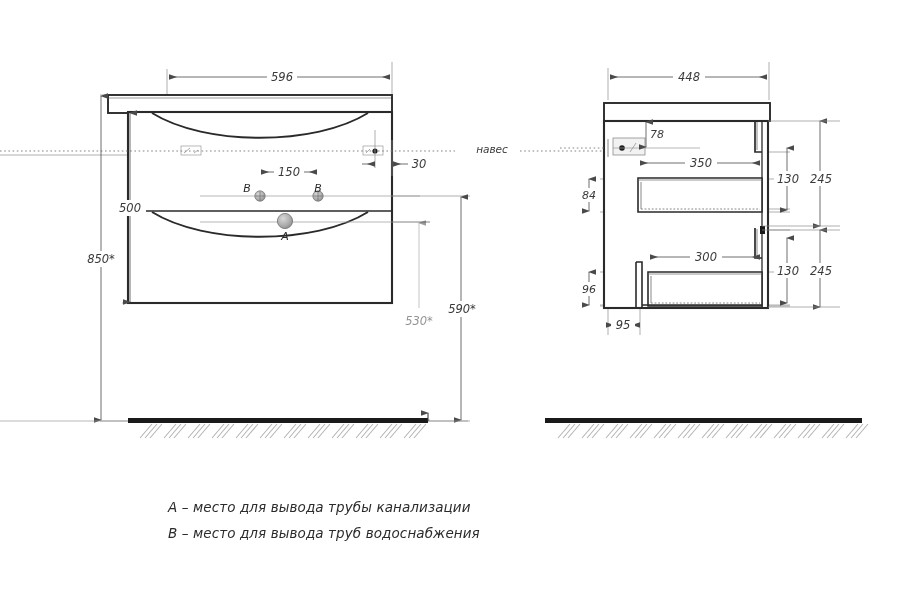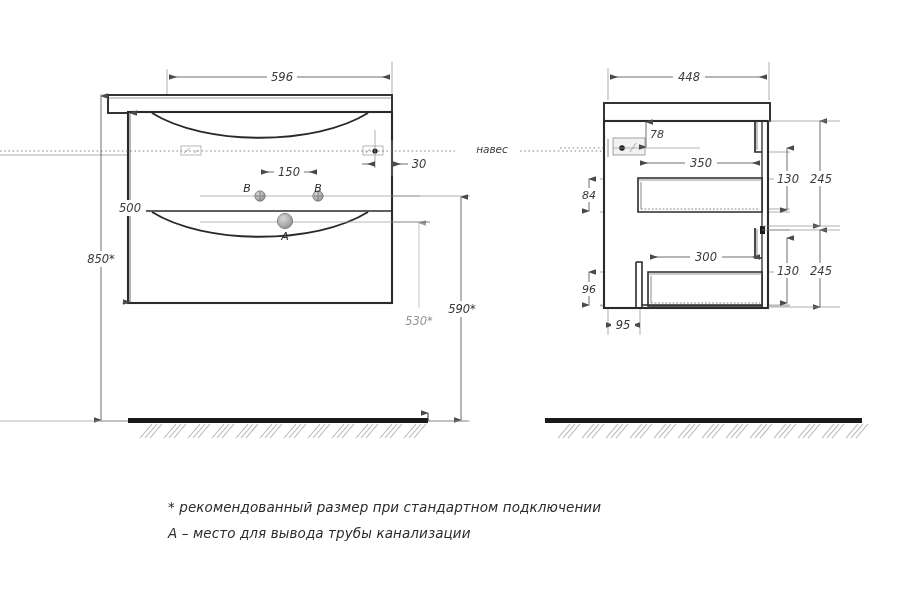--- a/index.html
+++ b/index.html
@@ -345,17 +345,17 @@
         <path d="M774,438 L786,424 M779,438 L791,424 M784,438 L796,424"></path>
         <path d="M798,438 L810,424 M803,438 L815,424 M808,438 L820,424"></path>
         <path d="M822,438 L834,424 M827,438 L839,424 M832,438 L844,424"></path>
         <path d="M846,438 L858,424 M851,438 L863,424 M856,438 L868,424"></path>
       </g>
     </g>
   </g>
 </svg>
 
 <div class="notes">
-  <div>* рекомендованный размер при стандартном подключении</div>
   <div>А – место для вывода трубы канализации</div>
+  <div>В – место для вывода труб водоснабжения</div>
 </div>
 
 </div>
 
 </body></html>

